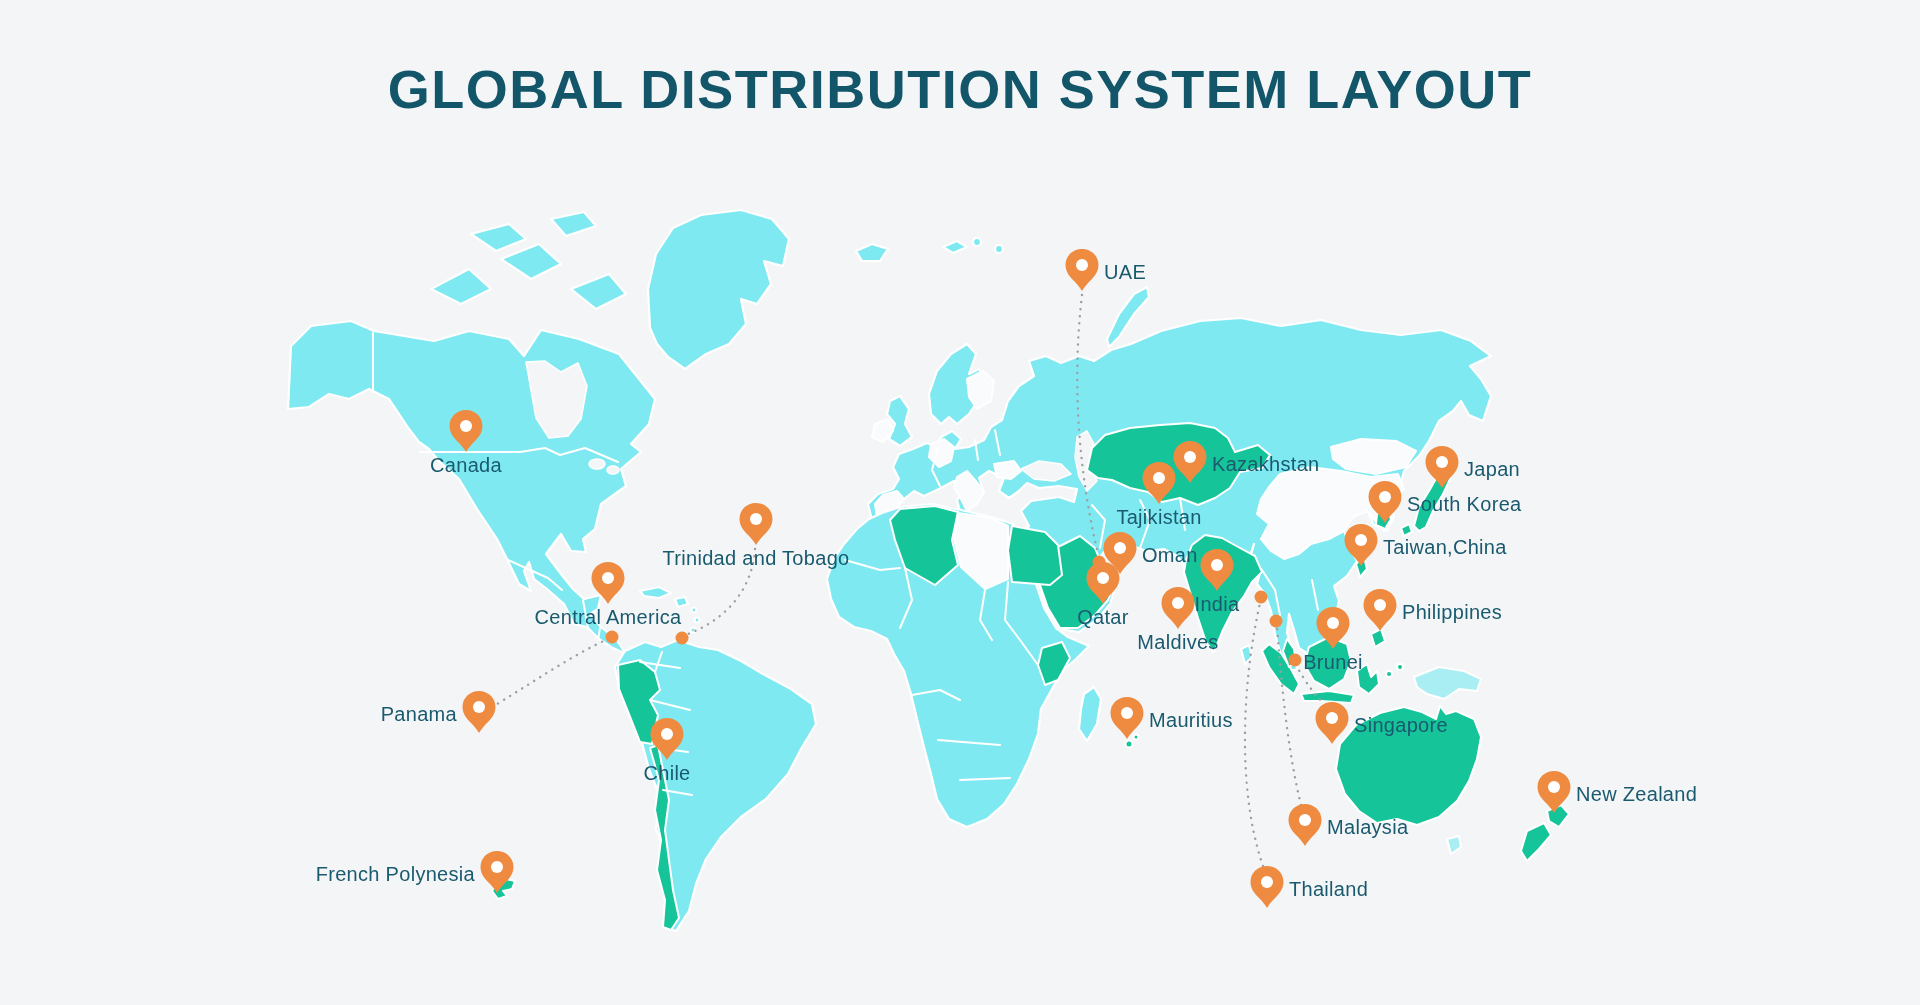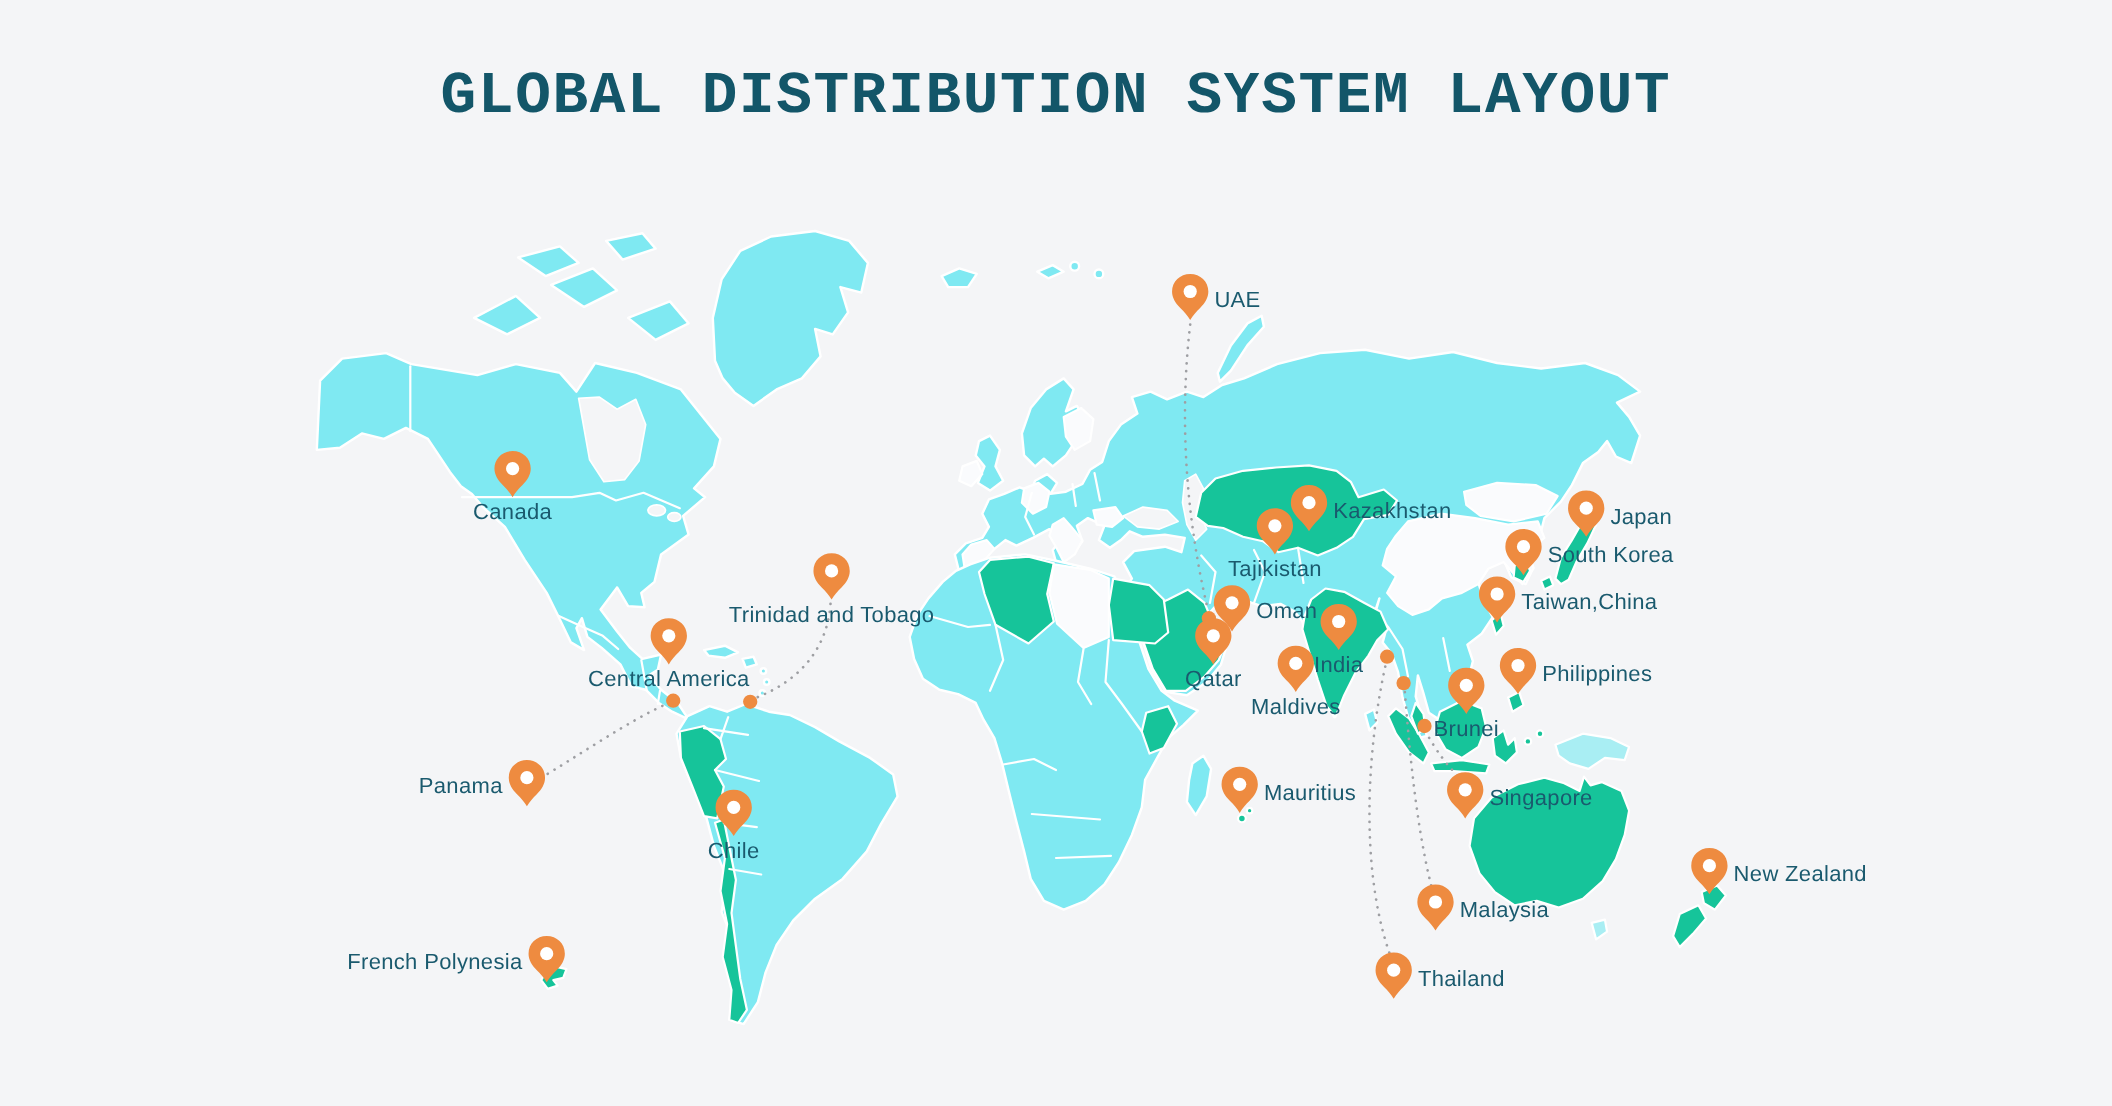--- a/index.html
+++ b/index.html
@@ -9,21 +9,20 @@
     font-family:"Liberation Sans",sans-serif;
     overflow:hidden;position:relative;
   }
   .stage{position:absolute;inset:0;width:1920px;height:1005px;}
   .page-title{
     position:absolute;top:58px;left:0;width:100%;
     text-align:center;
     font-size:54px;font-weight:800;letter-spacing:1.5px;
     color:var(--title,#135669);
     margin:0;
-    font-family:Liberation Mono, monospace;
   }
   svg.world{position:absolute;left:0;top:0;width:1920px;height:1005px;}
   .land{fill:var(--land,#7FE9F2);stroke:#fff;stroke-width:2.2;stroke-linejoin:round;stroke-linecap:round;}
   .land-light{fill:var(--landlight,#A9EEF3);stroke:#fff;stroke-width:2;stroke-linejoin:round;}
   .land-white{fill:var(--landwhite,#FAFBFD);stroke:#fff;stroke-width:2;stroke-linejoin:round;}
   .land-green{fill:var(--green,#16C49A);stroke:#fff;stroke-width:2;stroke-linejoin:round;}
   .sea{fill:var(--ocean,#F4F5F7);stroke:#fff;stroke-width:1.5;stroke-linejoin:round;}
   .border{fill:none;stroke:#fff;stroke-width:2;stroke-linejoin:round;stroke-linecap:round;}
   .connector{fill:none;stroke:var(--dotline,#9E9FA3);stroke-width:2.4;stroke-dasharray:0.1 7;stroke-linecap:round;}
   .loc-dot{fill:var(--pin,#EE8B40);}

